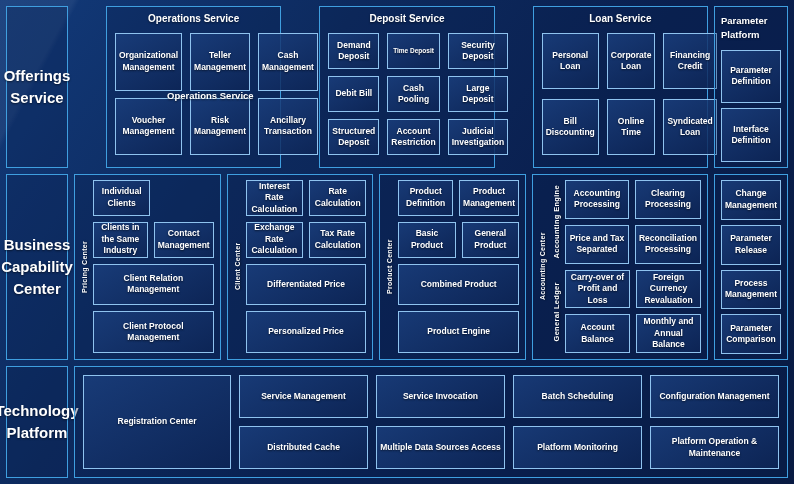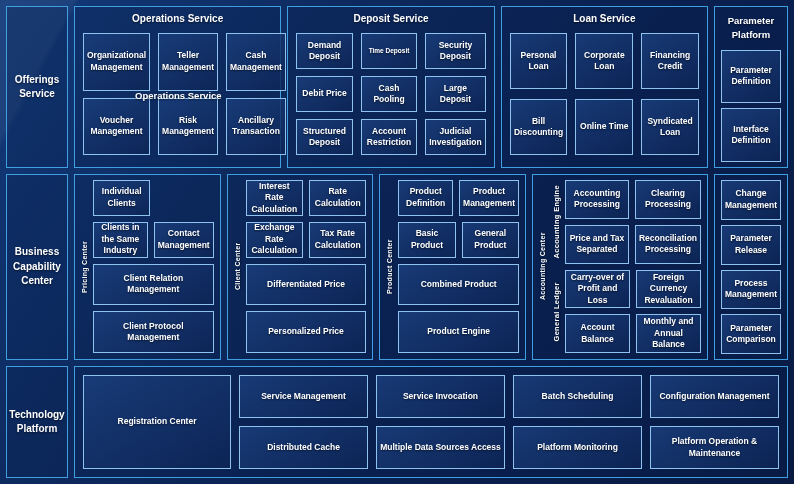--- a/index.html
+++ b/index.html
@@ -49,21 +49,21 @@
 
   
   .stub {
     width: 62px;
     flex: 0 0 62px;
     display: flex;
     align-items: center;
     justify-content: center;
     text-align: center;
     color: #ffffff;
-    font-size: 10px;
+    font-size: 15px;
     font-weight: bold;
     line-height: 1.45;
     padding: 17px;
     text-shadow: 0 1px 2px rgba(0,0,0,.55);
   }
 
   
   .group {
     flex: 1;
     display: flex;
@@ -72,20 +72,21 @@
   }
 
   
   .svc {
     flex: 1;
     min-width: 0;
     display: flex;
     flex-direction: column;
     padding: 6px 8px 12px;
     position: relative;
+    margin-left: 32px;
   }
   .svc-title {
     text-align: center;
     color: #ffffff;
     font-size: 10px;
     font-weight: bold;
     margin-bottom: 9px;
     text-shadow: 0 1px 2px rgba(0,0,0,.5);
   }
   .svc-grid {
@@ -133,21 +134,21 @@
   .param-col {
     width: 74px;
     flex: 0 0 74px;
     display: flex;
     flex-direction: column;
     padding: 5px 6px;
     gap: 5px;
   }
   .param-col.top { padding-top: 7px; }
   .param-title {
-    text-align: center;
+    text-align: left;
     color: #ffffff;
     font-size: 9.5px;
     font-weight: bold;
     line-height: 1.45;
     margin-bottom: 3px;
     text-shadow: 0 1px 2px rgba(0,0,0,.5);
   }
   .param-item {
     flex: 1;
     border: 1px solid #8fc3ef;
@@ -258,21 +259,21 @@
         </div>
         <div class="float-caption">Operations Service</div>
       </div>
 
       <div class="fb svc">
         <div class="svc-title">Deposit Service</div>
         <div class="svc-grid rows3">
           <div class="tile">Demand Deposit</div>
           <div class="tile sm">Time Deposit</div>
           <div class="tile">Security Deposit</div>
-          <div class="tile">Debit Price</div>
+          <div class="tile">Debit Bill</div>
           <div class="tile">Cash Pooling</div>
           <div class="tile">Large Deposit</div>
           <div class="tile">Structured Deposit</div>
           <div class="tile">Account Restriction</div>
           <div class="tile">Judicial Investigation</div>
         </div>
       </div>
 
       <div class="fb svc">
         <div class="svc-title">Loan Service</div>

